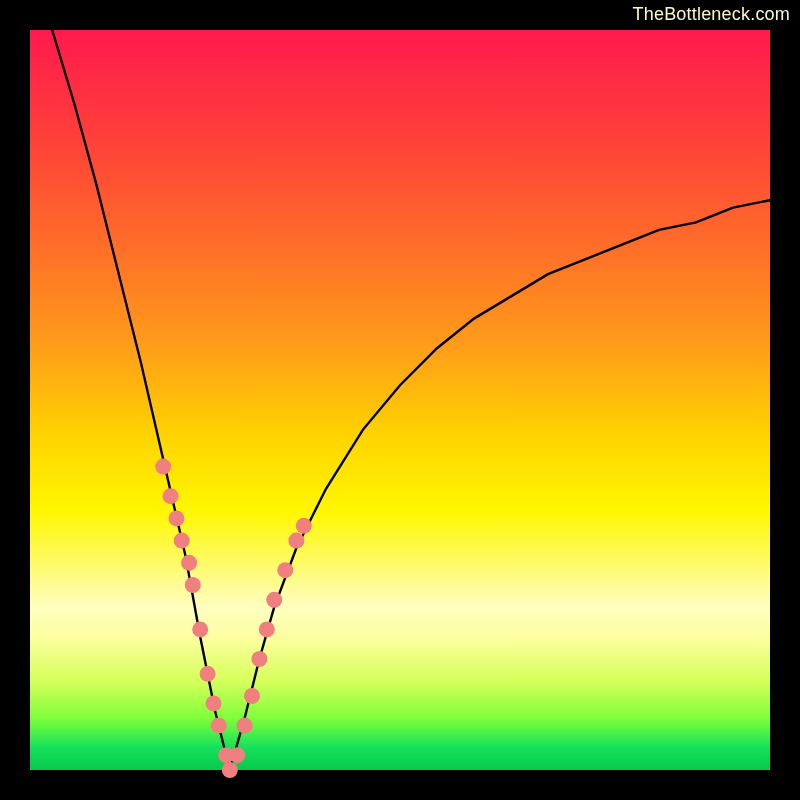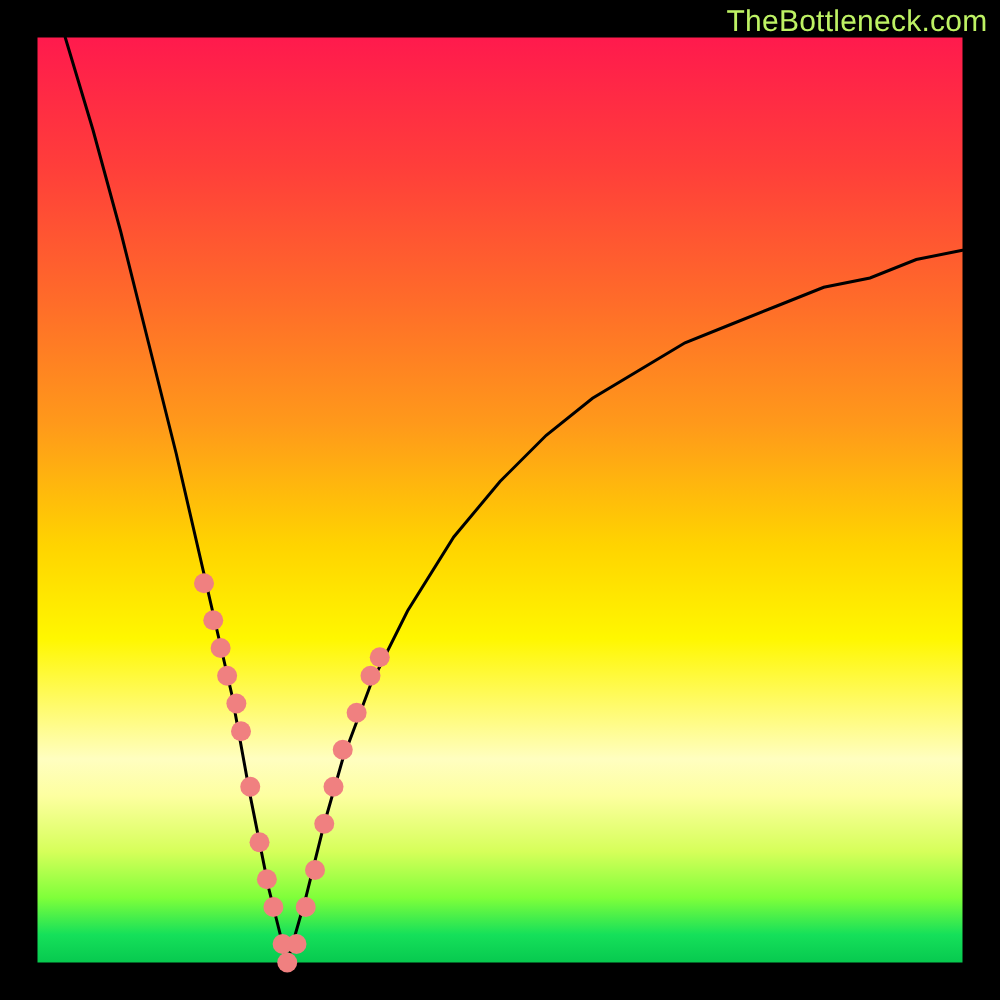--- a/index.html
+++ b/index.html
@@ -37,22 +37,22 @@
       #d6ff5a 88%,
       #7fff3a 93%,
       #15e05a 97%,
       #07c94f 100%
     );
   }
   .watermark {
     position: absolute;
     top: 4px;
     right: 10px;
-    color: #bef264;
-    font-size: 24px;
+    color: #fef9c3;
+    font-size: 18px;
     font-weight: 500;
     letter-spacing: 0.2px;
     user-select: none;
   }
   svg.curve {
     position: absolute;
     left: 0;
     top: 0;
     width: 740px;
     height: 740px;

